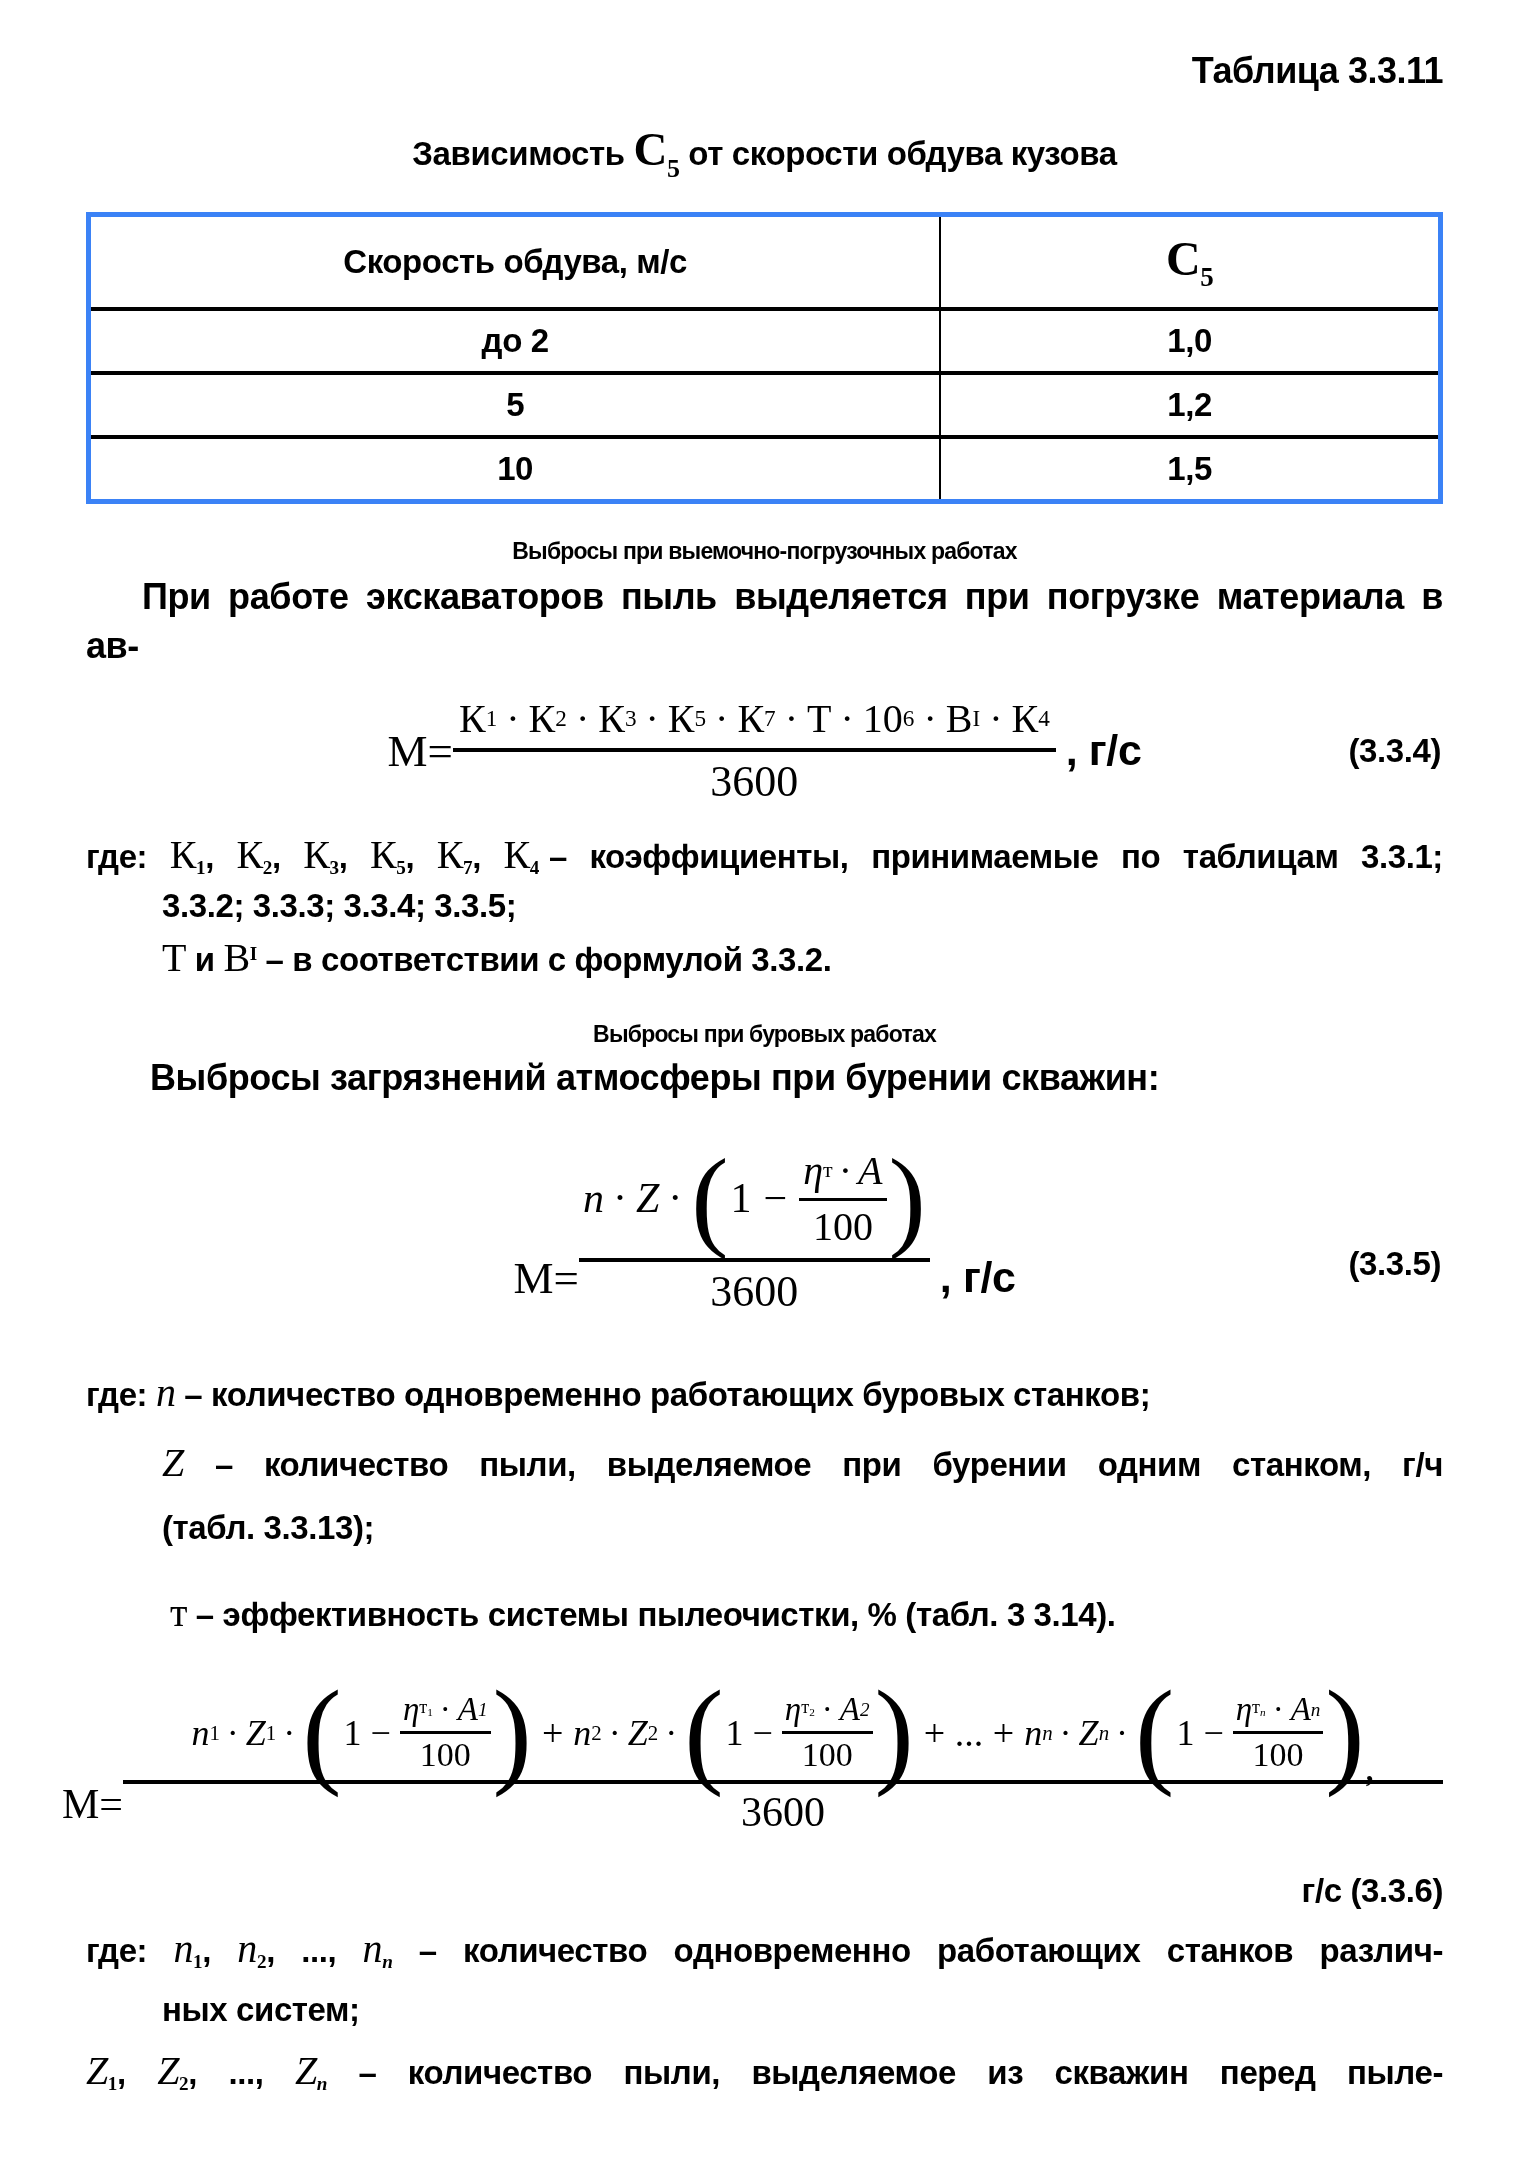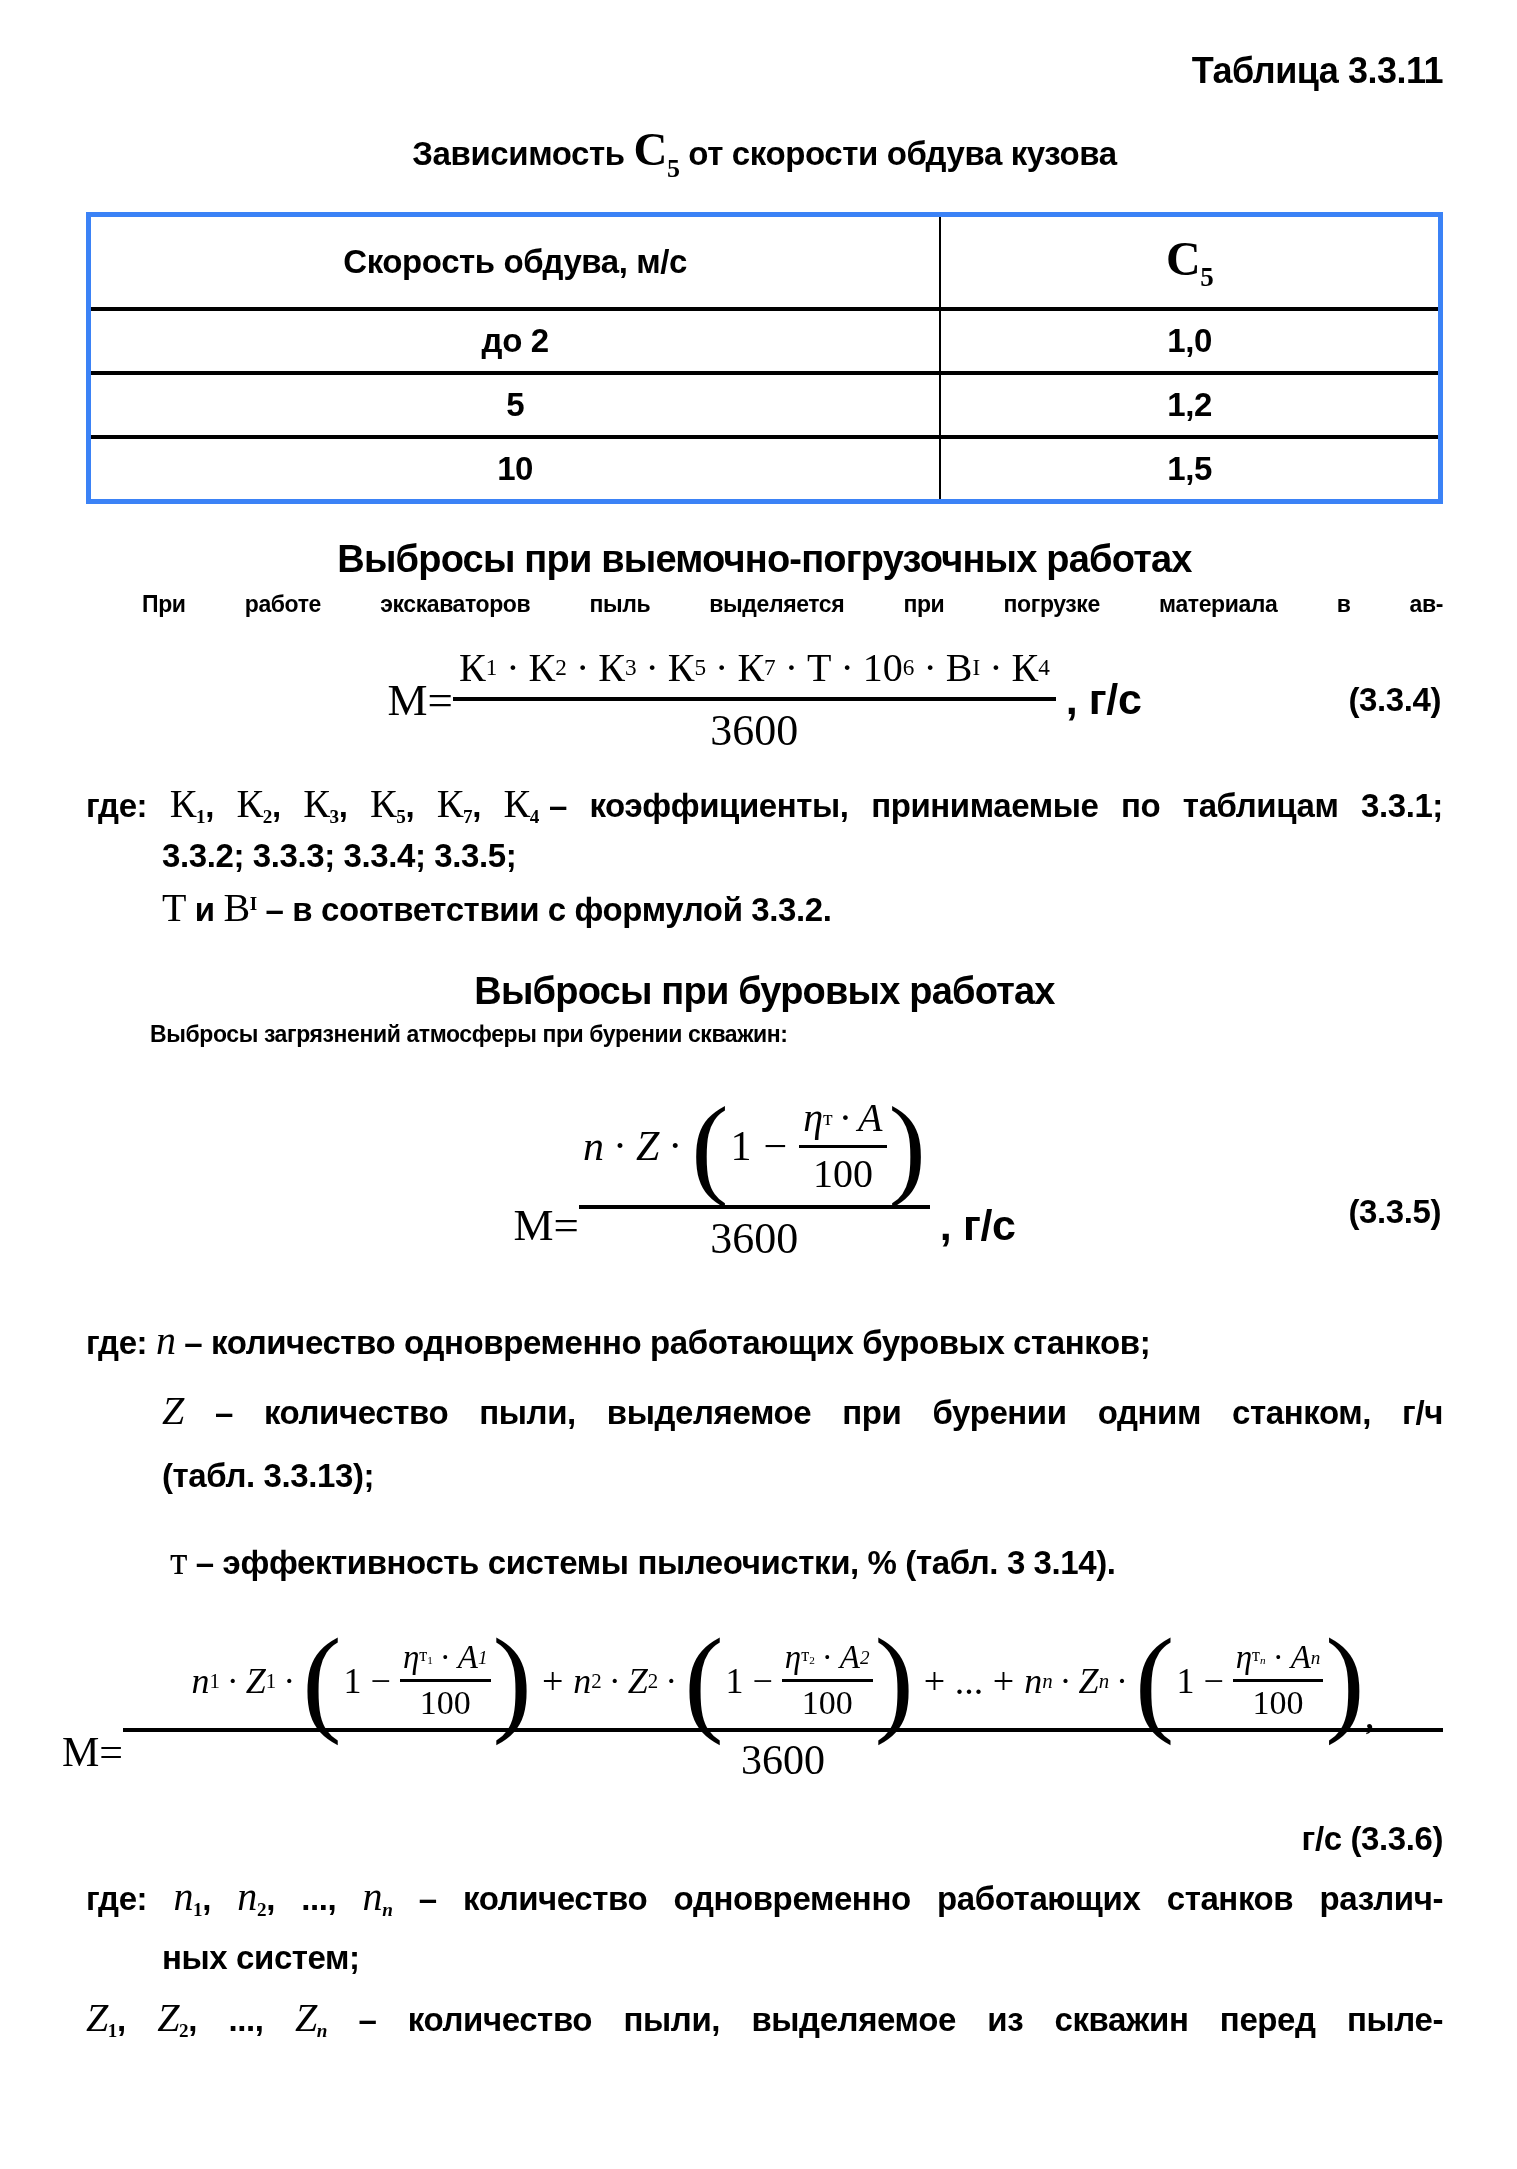--- a/index.html
+++ b/index.html
@@ -1,19 +1,19 @@
 <!DOCTYPE html>
 <html><head>
 <meta charset="utf-8">
 <style>
   html,body{margin:0;padding:0;background:#fff;}
   body{width:1517px;height:2169px;overflow:hidden;color:#000;
        font-family:"Liberation Sans",sans-serif;}
   .page{box-sizing:border-box;width:1517px;height:2169px;padding:50px 74px 0 86px;position:relative;}
-  .bodyline{font-size:23px;font-weight:bold;letter-spacing:-0.4px;line-height:1.36;}
+  .bodyline{font-size:36px;font-weight:bold;letter-spacing:-0.4px;line-height:1.36;}
   .jlast{text-align:justify;text-align-last:justify;}
 
   
   .mi{font-family:"Liberation Serif","DejaVu Serif",serif;font-weight:normal;}
   .it{font-style:italic;}
   sub.msub{font-size:0.58em;vertical-align:-0.32em;line-height:0;font-family:"Liberation Serif",serif;}
   sup.msup{font-size:0.58em;vertical-align:0.55em;line-height:0;font-family:"Liberation Serif",serif;}
   sub.esub{font-size:0.55em;vertical-align:-0.38em;line-height:0;font-family:"Liberation Serif",serif;}
   sub.ss{font-size:0.62em;vertical-align:-0.25em;line-height:0;}
   .dot{margin:0 9px;}
@@ -40,21 +40,21 @@
   table.c5{width:100%;margin-top:28px;border-collapse:collapse;border:5px solid #3b82f6;}
   table.c5 td{text-align:center;vertical-align:middle;font-size:33px;font-weight:bold;
               letter-spacing:-0.4px;border-top:4px solid #000;}
   table.c5 td.col1{width:63%;border-right:2px solid #000;}
   table.c5 tr.hdr td{height:88px;border-top:none;}
   table.c5 tr.datarow td{height:58px;}
   .c5sym{font-family:"Liberation Serif",serif;font-size:48px;font-weight:bold;}
   .c5sym sub{font-size:27px;vertical-align:-0.4em;}
 
   
-  .sec-head{margin-top:34px;text-align:center;font-size:38px;font-weight:bold;letter-spacing:-0.8px;}
+  .sec-head{margin-top:34px;text-align:center;font-size:23px;font-weight:bold;letter-spacing:-0.8px;}
   .p1{margin-top:8px;text-indent:56px;}
   .s2line{margin-top:6px;text-indent:64px;}
 
   
   .f334{margin-top:16px;height:128px;font-size:40px;}
   .f334 .mbig{font-size:45px;}
   .f334 .num{display:inline-flex;align-items:center;padding:0 6px 6px 6px;}
   .f334 .den{font-size:44px;padding-top:4px;}
   .f334 .flabel{top:50%;transform:translateY(-50%);}
 

